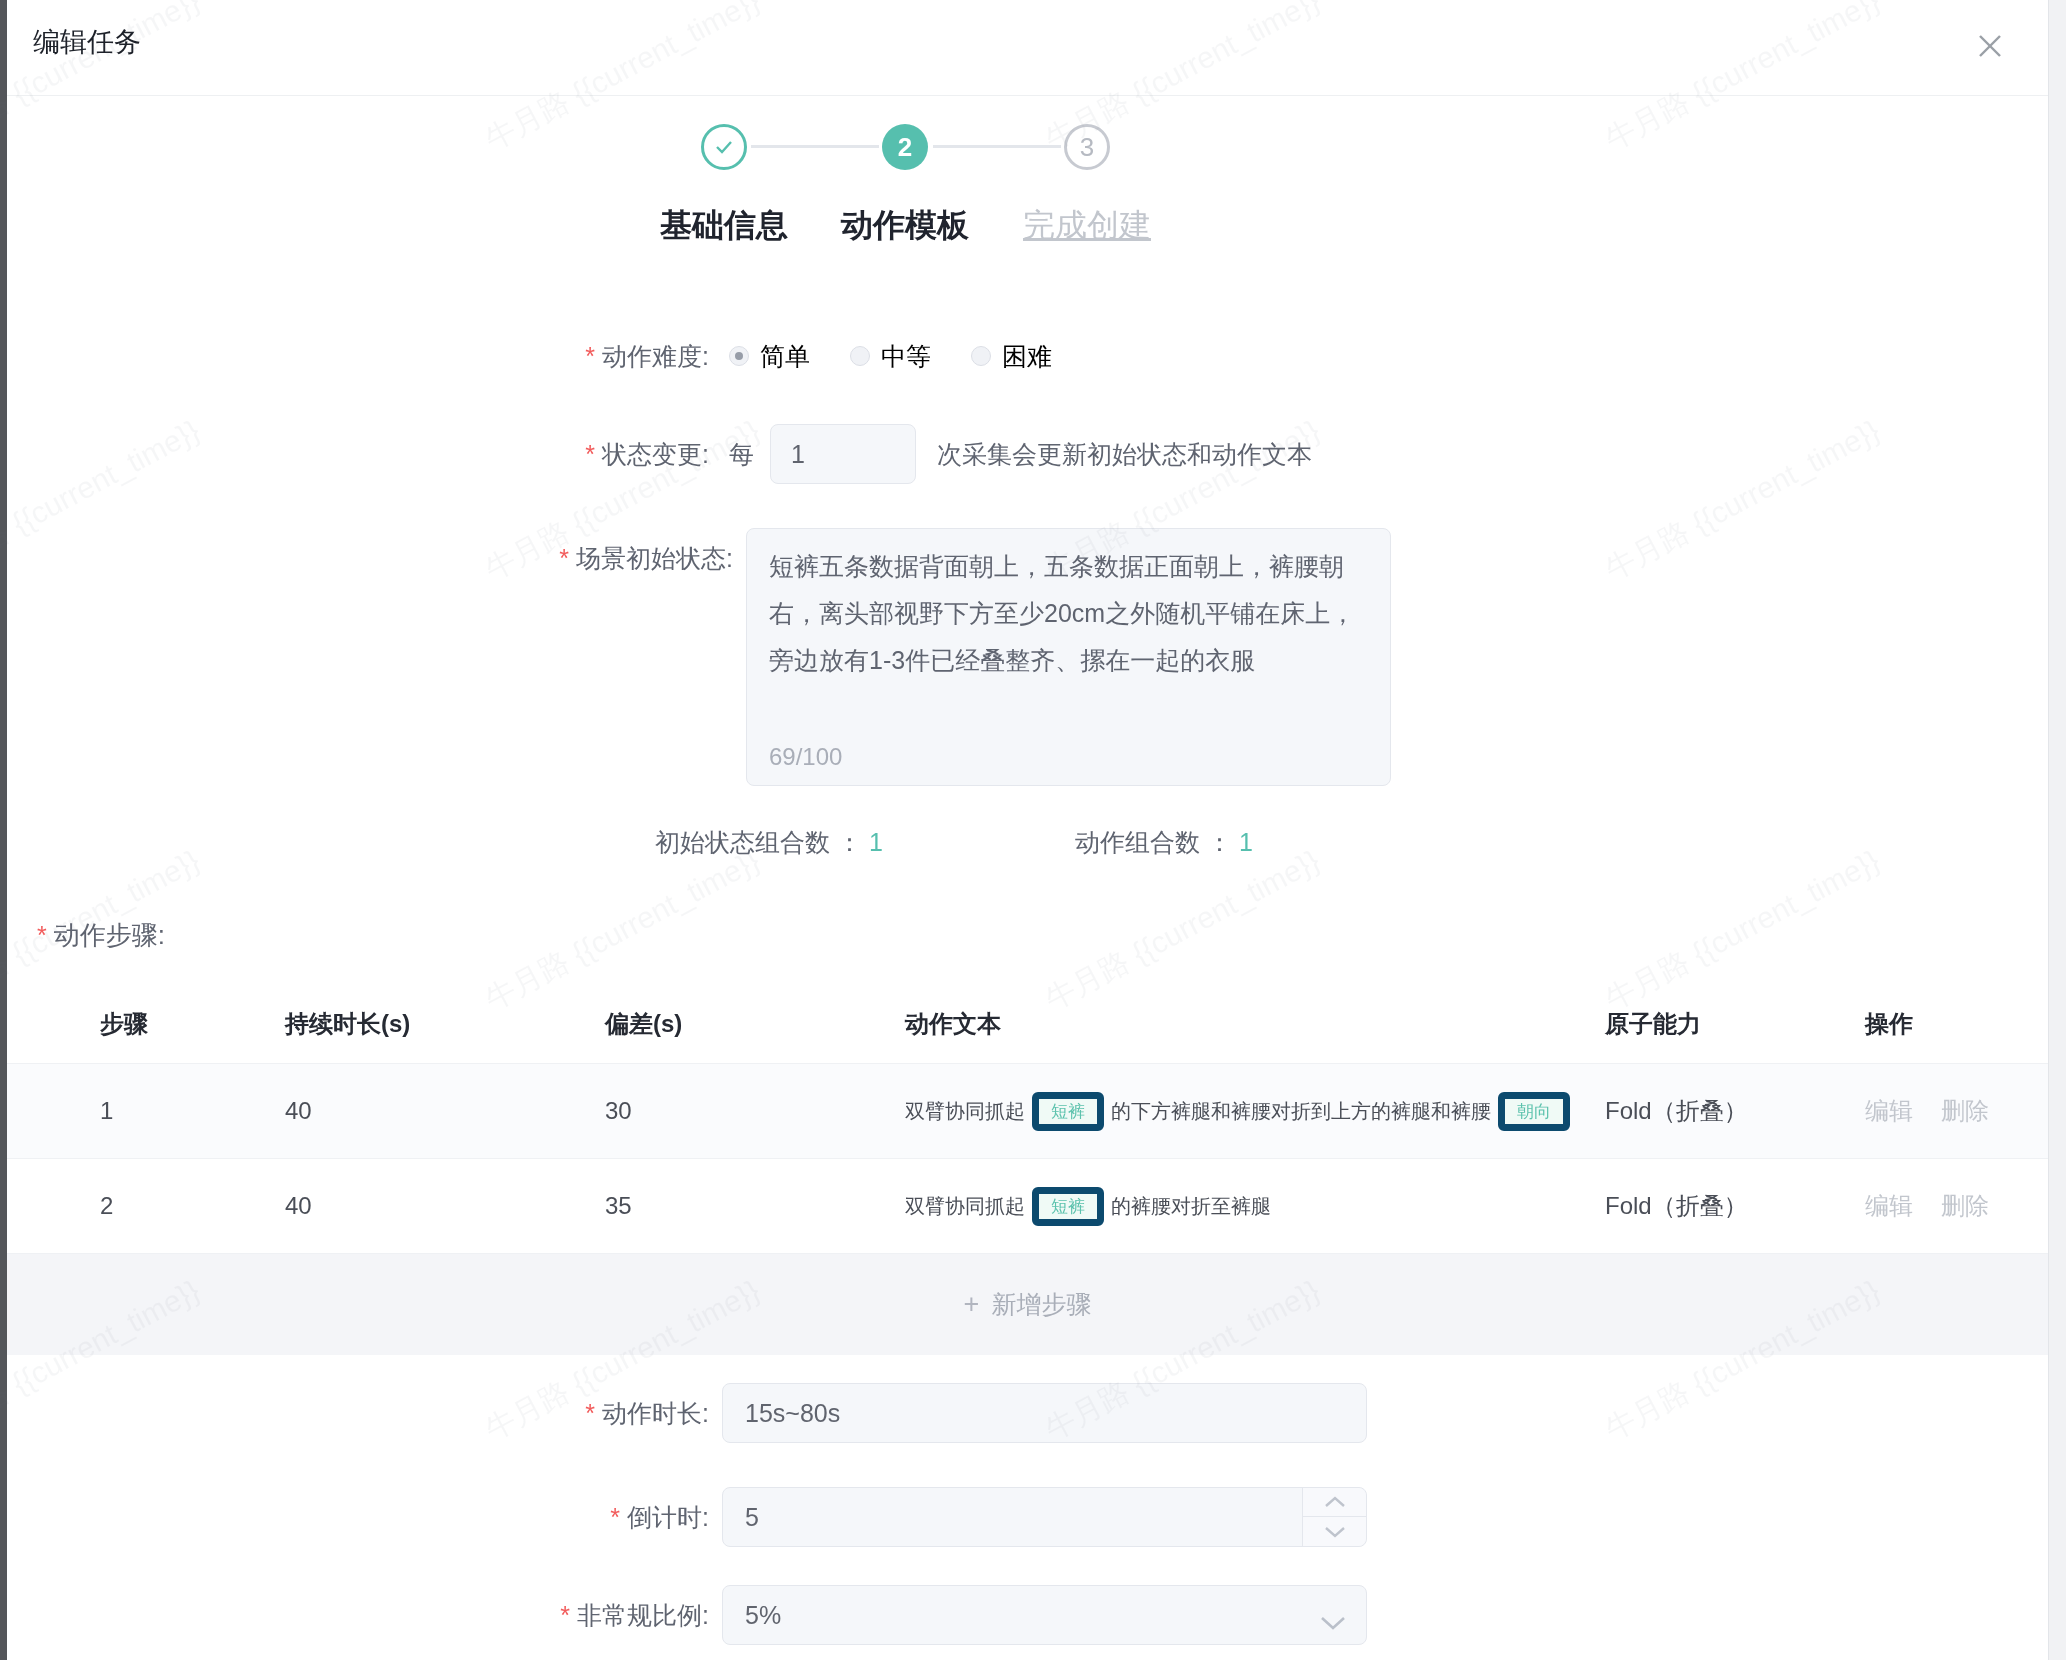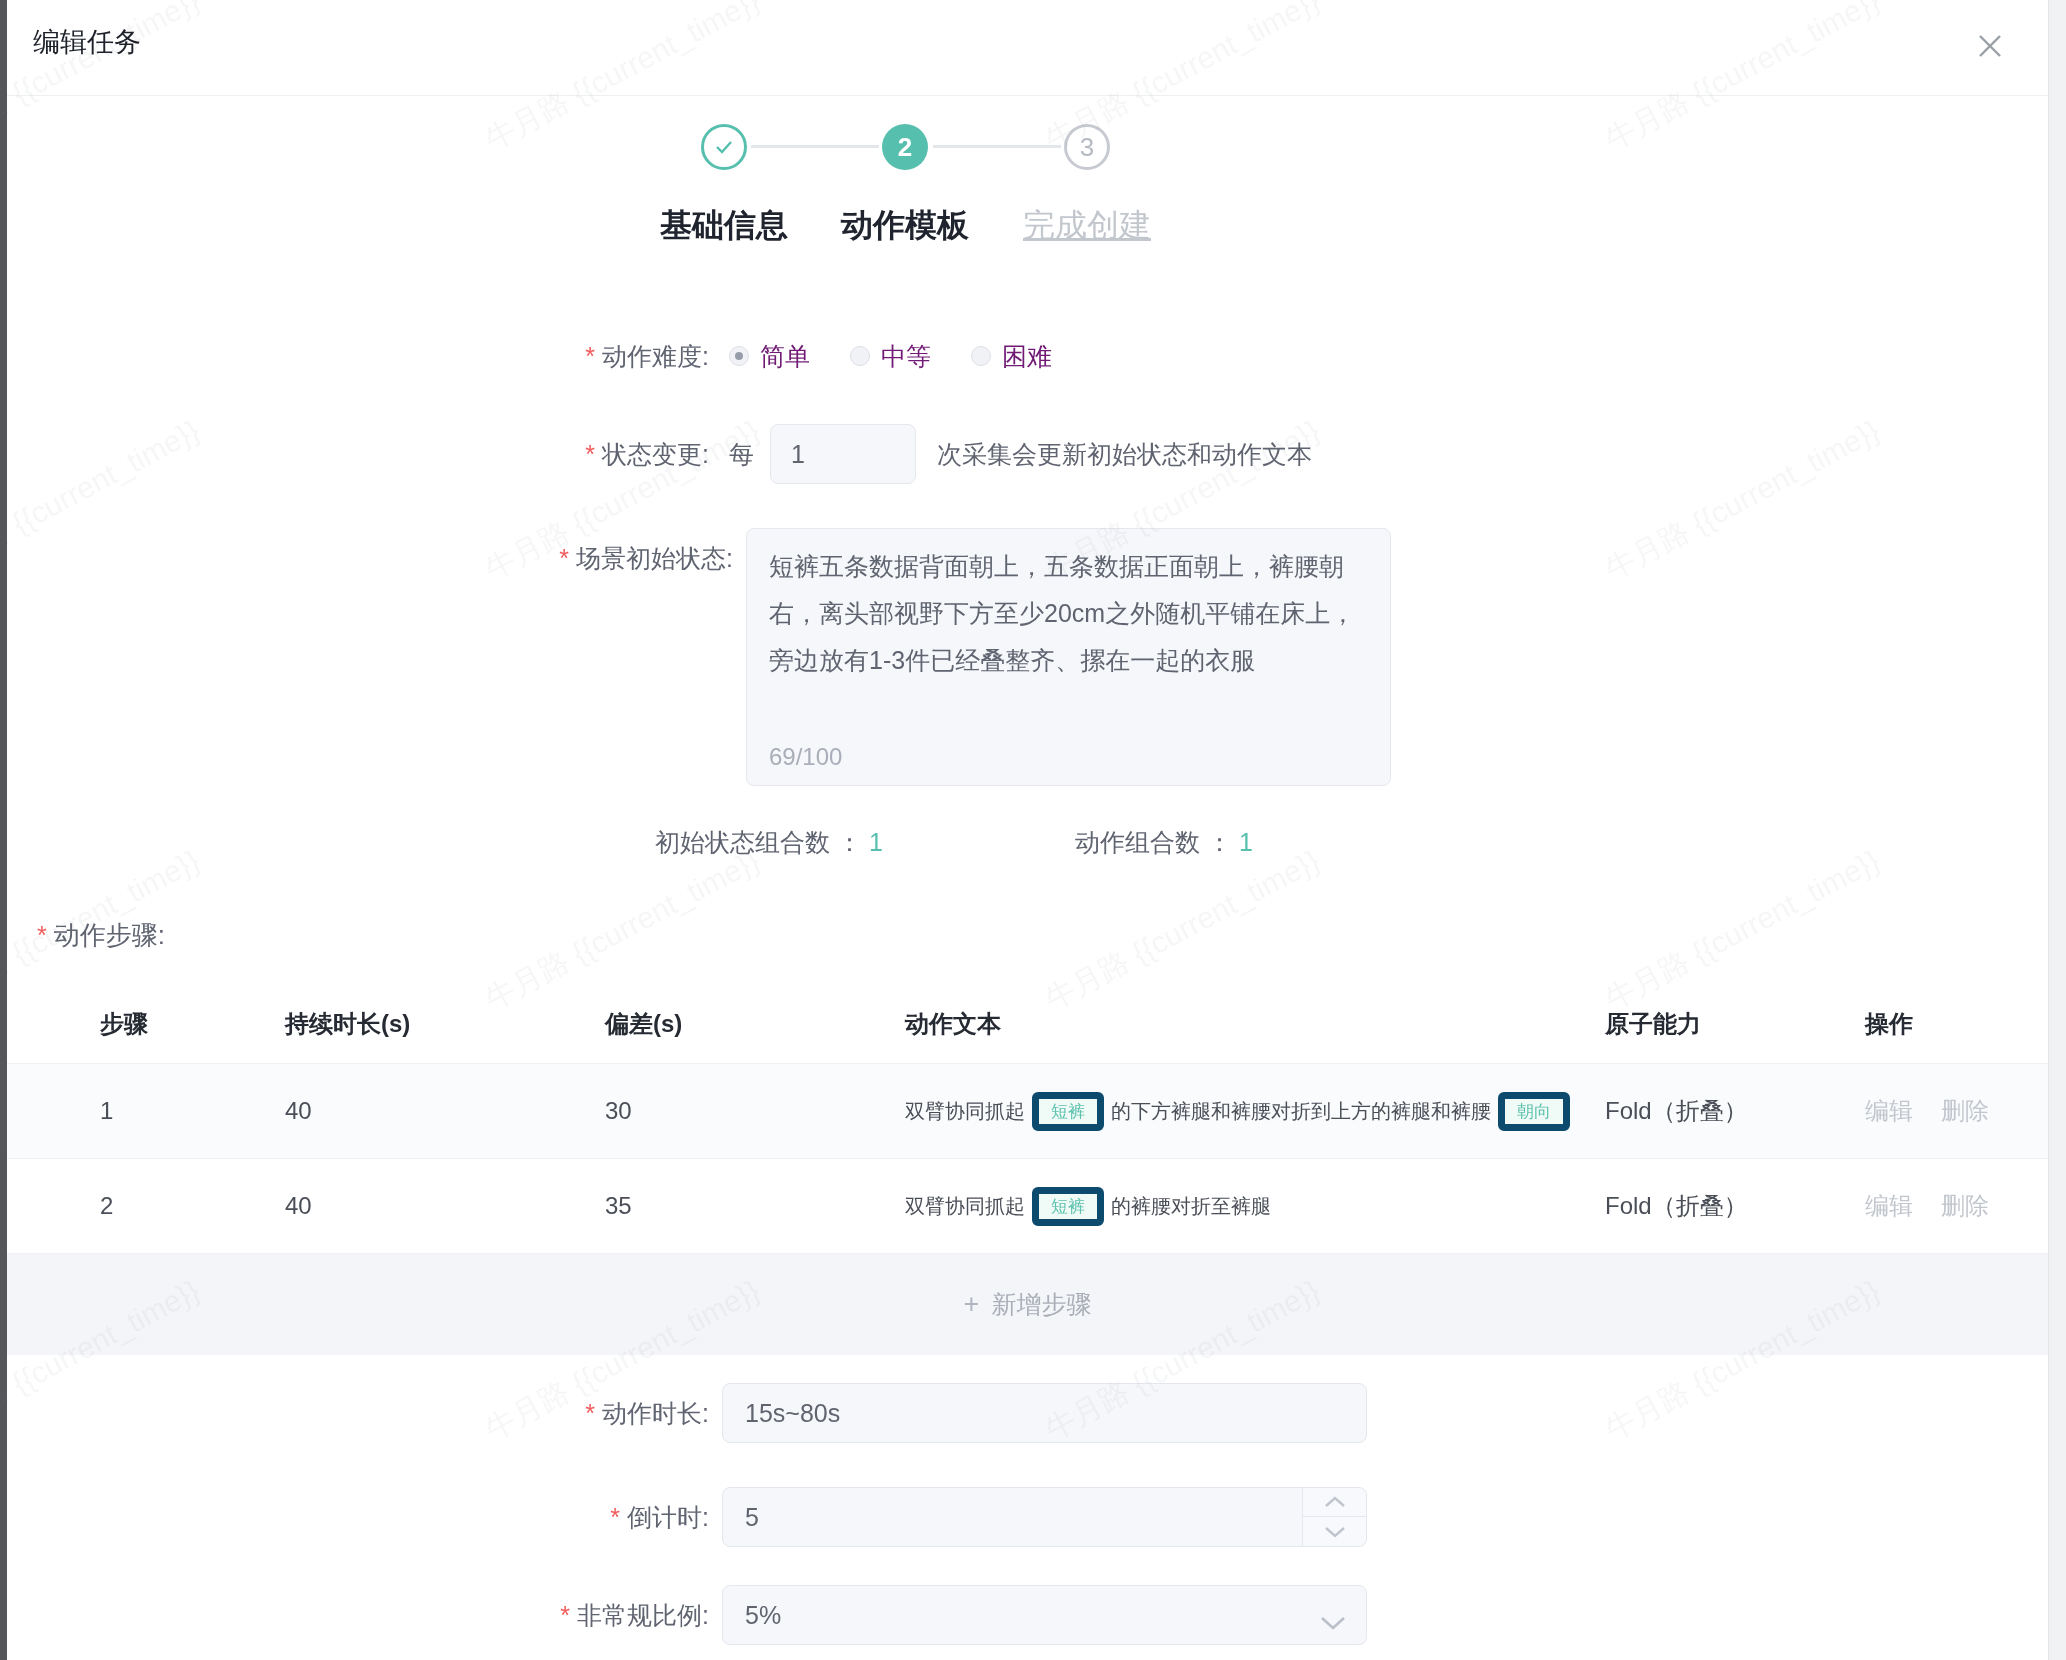--- a/index.html
+++ b/index.html
@@ -35,21 +35,21 @@
   .frow { position:absolute; left:0; right:0; }
   .lbl  { position:absolute; left:250px; width:452px; text-align:right; font-size:25px; color:#5f6470; white-space:nowrap; }
   .star { color:#f25c5c; margin-right:7px; font-size:25px; }
 
   
   .radios { position:absolute; left:722px; top:0; height:52px; display:flex; align-items:center; gap:40px; }
   .radio  { display:flex; align-items:center; gap:11px; cursor:pointer; }
   .radio-circle { width:20px; height:20px; border-radius:50%; background:#f0f2f6; border:1px solid #dcdfe6;
                   display:flex; align-items:center; justify-content:center; }
   .radio-circle.sel::after { content:""; width:8px; height:8px; border-radius:50%; background:#979da8; }
-  .radio-label { font-size:25px; color:#701a75; }
+  .radio-label { font-size:25px; color:#000000; }
 
   
   .prefix { position:absolute; left:722px; top:0; line-height:60px; font-size:25px; color:#5f6470; }
   .mini-input { position:absolute; left:763px; top:0; width:146px; height:60px; background:#f5f7fa;
                 border:1px solid #e4e7ed; border-radius:8px; font-size:25px; color:#60646e;
                 line-height:58px; padding-left:20px; }
   .suffix { position:absolute; left:930px; top:0; line-height:60px; font-size:25px; color:#5f6470; }
 
   
   .ta-box { position:absolute; left:715px; top:0; width:645px; height:258px; background:#f5f7fa;

